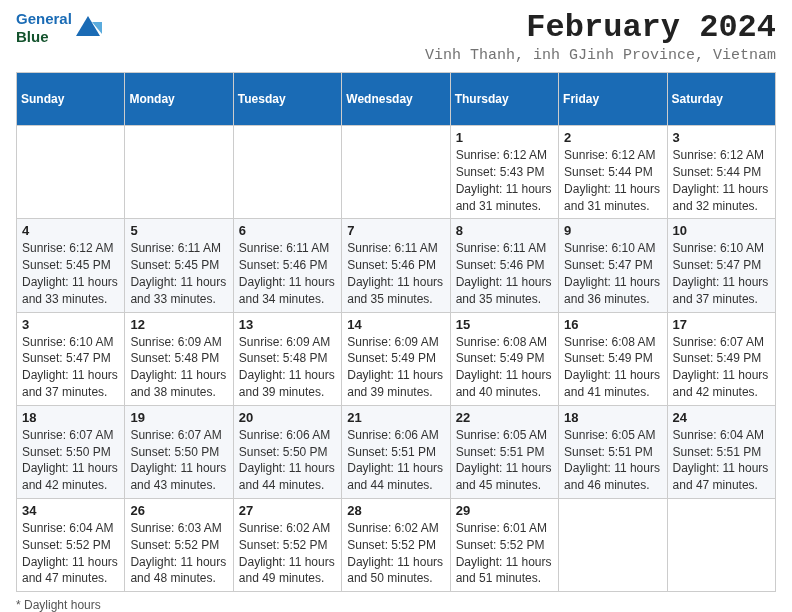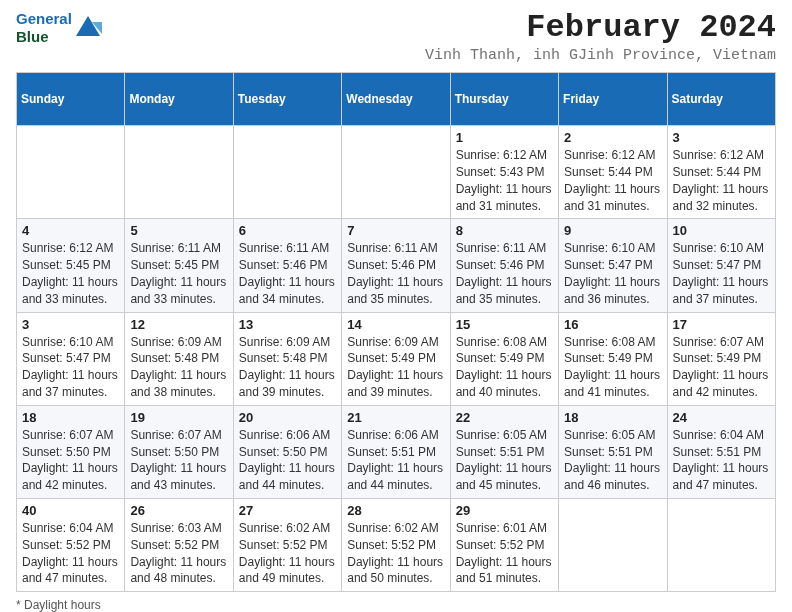--- a/index.html
+++ b/index.html
@@ -286,21 +286,21 @@
         </td>
         <td>
           <span class="day-num">24</span>
           <div class="day-info" style="white-space: pre-line;">Sunrise: 6:04 AM
 Sunset: 5:51 PM
 Daylight: 11 hours and 47 minutes.</div>
         </td>
       </tr>
       <tr>
         <td>
-          <span class="day-num">40</span>
+          <span class="day-num">34</span>
           <div class="day-info" style="white-space: pre-line;">Sunrise: 6:04 AM
 Sunset: 5:52 PM
 Daylight: 11 hours and 47 minutes.</div>
         </td>
         <td>
           <span class="day-num">26</span>
           <div class="day-info" style="white-space: pre-line;">Sunrise: 6:03 AM
 Sunset: 5:52 PM
 Daylight: 11 hours and 48 minutes.</div>
         </td>

